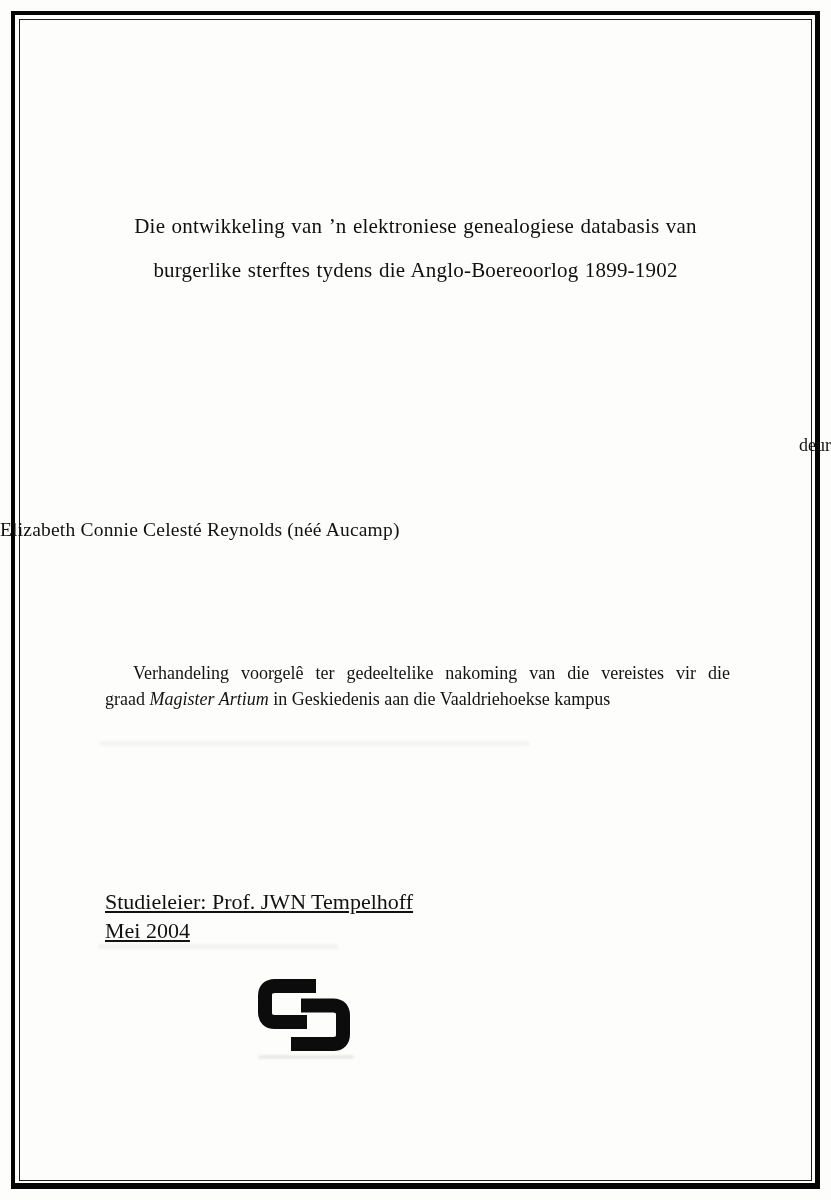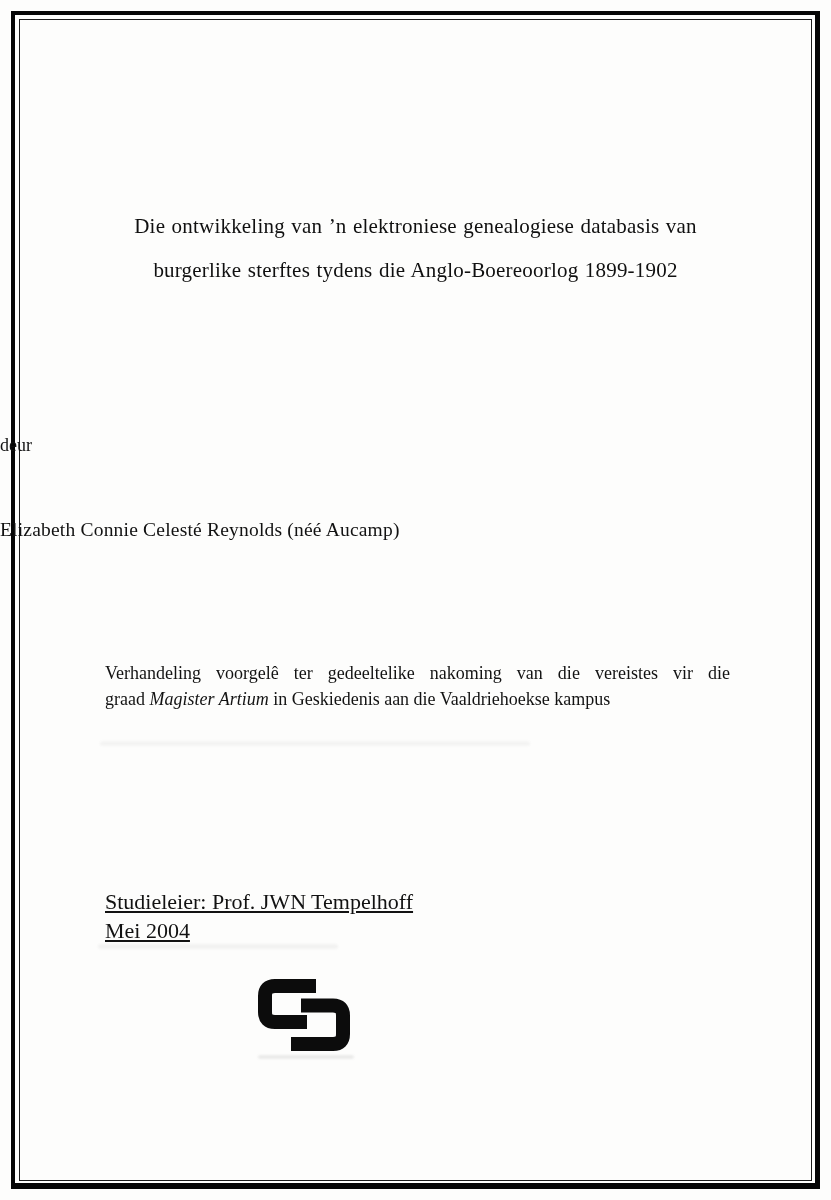--- a/index.html
+++ b/index.html
@@ -30,37 +30,37 @@
   .title {
     position: absolute; left: 40px; right: 40px; top: 204px;
     text-align: center;
     font-size: 21px; line-height: 44px;
     letter-spacing: 0.2px; word-spacing: 1px;
     color: #101010;
   }
 
   .byline {
     position: absolute; left: 0; right: 0; top: 435px;
-    text-align: left;
+    text-align: right;
     font-size: 18px; line-height: 20px;
   }
 
   .author {
     position: absolute; left: 0; right: 0; top: 518px;
     text-align: left;
     font-size: 19.5px; line-height: 24px;
     letter-spacing: 0.2px;
   }
 
   .statement {
     position: absolute; left: 105px; width: 625px; top: 660px;
     font-size: 18px; line-height: 26px;
     color: #131313;
   }
-  .st-line1 { text-align: justify; text-align-last: justify; }
+  .st-line1 { text-align: justify; text-align-last: justify; margin-left: 28px; }
   .statement em { }
 
   .supervisor-block {
     position: absolute; left: 105px; top: 887px;
     font-size: 22px; line-height: 29px; text-decoration: underline;
   }
 
   .logo { position: absolute; left: 0; top: 0; }
   .logo-mark {
     position: absolute; left: 257px; top: 978px;

